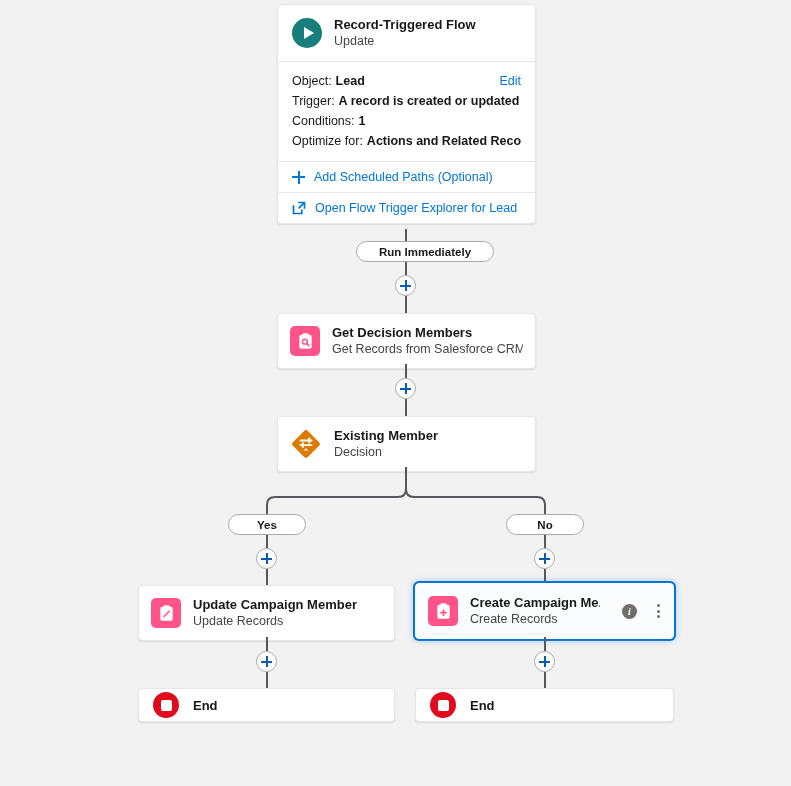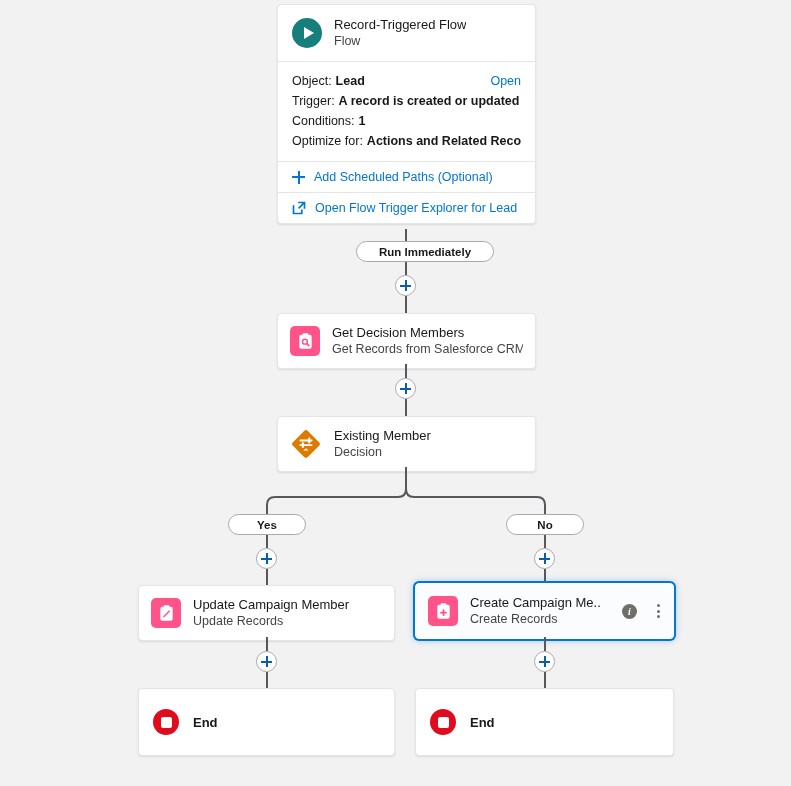--- a/index.html
+++ b/index.html
@@ -25,21 +25,21 @@
     box-shadow: 0 1px 2px rgba(0,0,0,0.10);
   }
   .node-head {
     display: flex;
     align-items: center;
     padding: 11px 12px;
     gap: 12px;
   }
   .node-text { display: flex; flex-direction: column; justify-content: center; min-width: 0; }
   .node-title {
-    font-size: 13px; font-weight: normal; color: #181818;
+    font-size: 13px; font-weight: bold; color: #181818;
     line-height: 16px; white-space: nowrap; overflow: hidden;
   }
   .node-sub {
     font-size: 12.5px; color: #444444; line-height: 16px;
     white-space: nowrap; overflow: hidden;
   }
 
   
   #start-node { left: 277px; top: 4px; width: 259px; }
   #start-node .node-head { padding: 12px 14px; }
@@ -108,21 +108,21 @@
   .end-icon .sq { width: 11px; height: 11px; background: #ffffff; border-radius: 2px; }
   .end-label { font-size: 13px; font-weight: bold; color: #181818; }
 
   
   #get-node    { left: 277px; top: 313px; width: 259px; }
   #decision-node { left: 277px; top: 416px; width: 259px; }
   #update-node { left: 138px; top: 585px; width: 257px; }
   #create-node { left: 415px; top: 583px; width: 259px; }
   #end-left    { left: 138px; top: 688px; width: 257px; }
   #end-right   { left: 415px; top: 688px; width: 259px; }
-  #end-left .node-head, #end-right .node-head { padding: 20px 14px; gap: 14px; }
+  #end-left .node-head, #end-right .node-head { padding: 3px 14px; gap: 14px; }
 
   
   .node.selected {
     border: 1px solid #ffffff;
     box-shadow: 0 0 0 2px #0176d3, 0 0 6px 2px rgba(1,118,211,0.30);
     background: #fbfcfd;
   }
   .node.selected .node-head { padding-right: 8px; }
 
   .node-actions {
@@ -181,30 +181,30 @@
 
 <div id="canvas">
 
   <div class="node" id="start-node">
     <div class="node-head">
       <div class="start-icon">
         <div class="tri"></div>
       </div>
       <div class="node-text">
         <div class="node-title">Record-Triggered Flow</div>
-        <div class="node-sub">Flow</div>
+        <div class="node-sub">Update</div>
       </div>
     </div>
 
     <div class="start-details">
       <div class="detail-row">
         <span class="detail-label">Object:</span>
         <span class="detail-value">Lead</span>
         <span class="detail-spacer"></span>
-        <span class="edit-link">Open</span>
+        <span class="edit-link">Edit</span>
       </div>
       <div class="detail-row">
         <span class="detail-label">Trigger:</span>
         <span class="detail-value">A record is created or updated</span>
       </div>
       <div class="detail-row">
         <span class="detail-label">Conditions:</span>
         <span class="detail-value">1</span>
       </div>
       <div class="detail-row">

